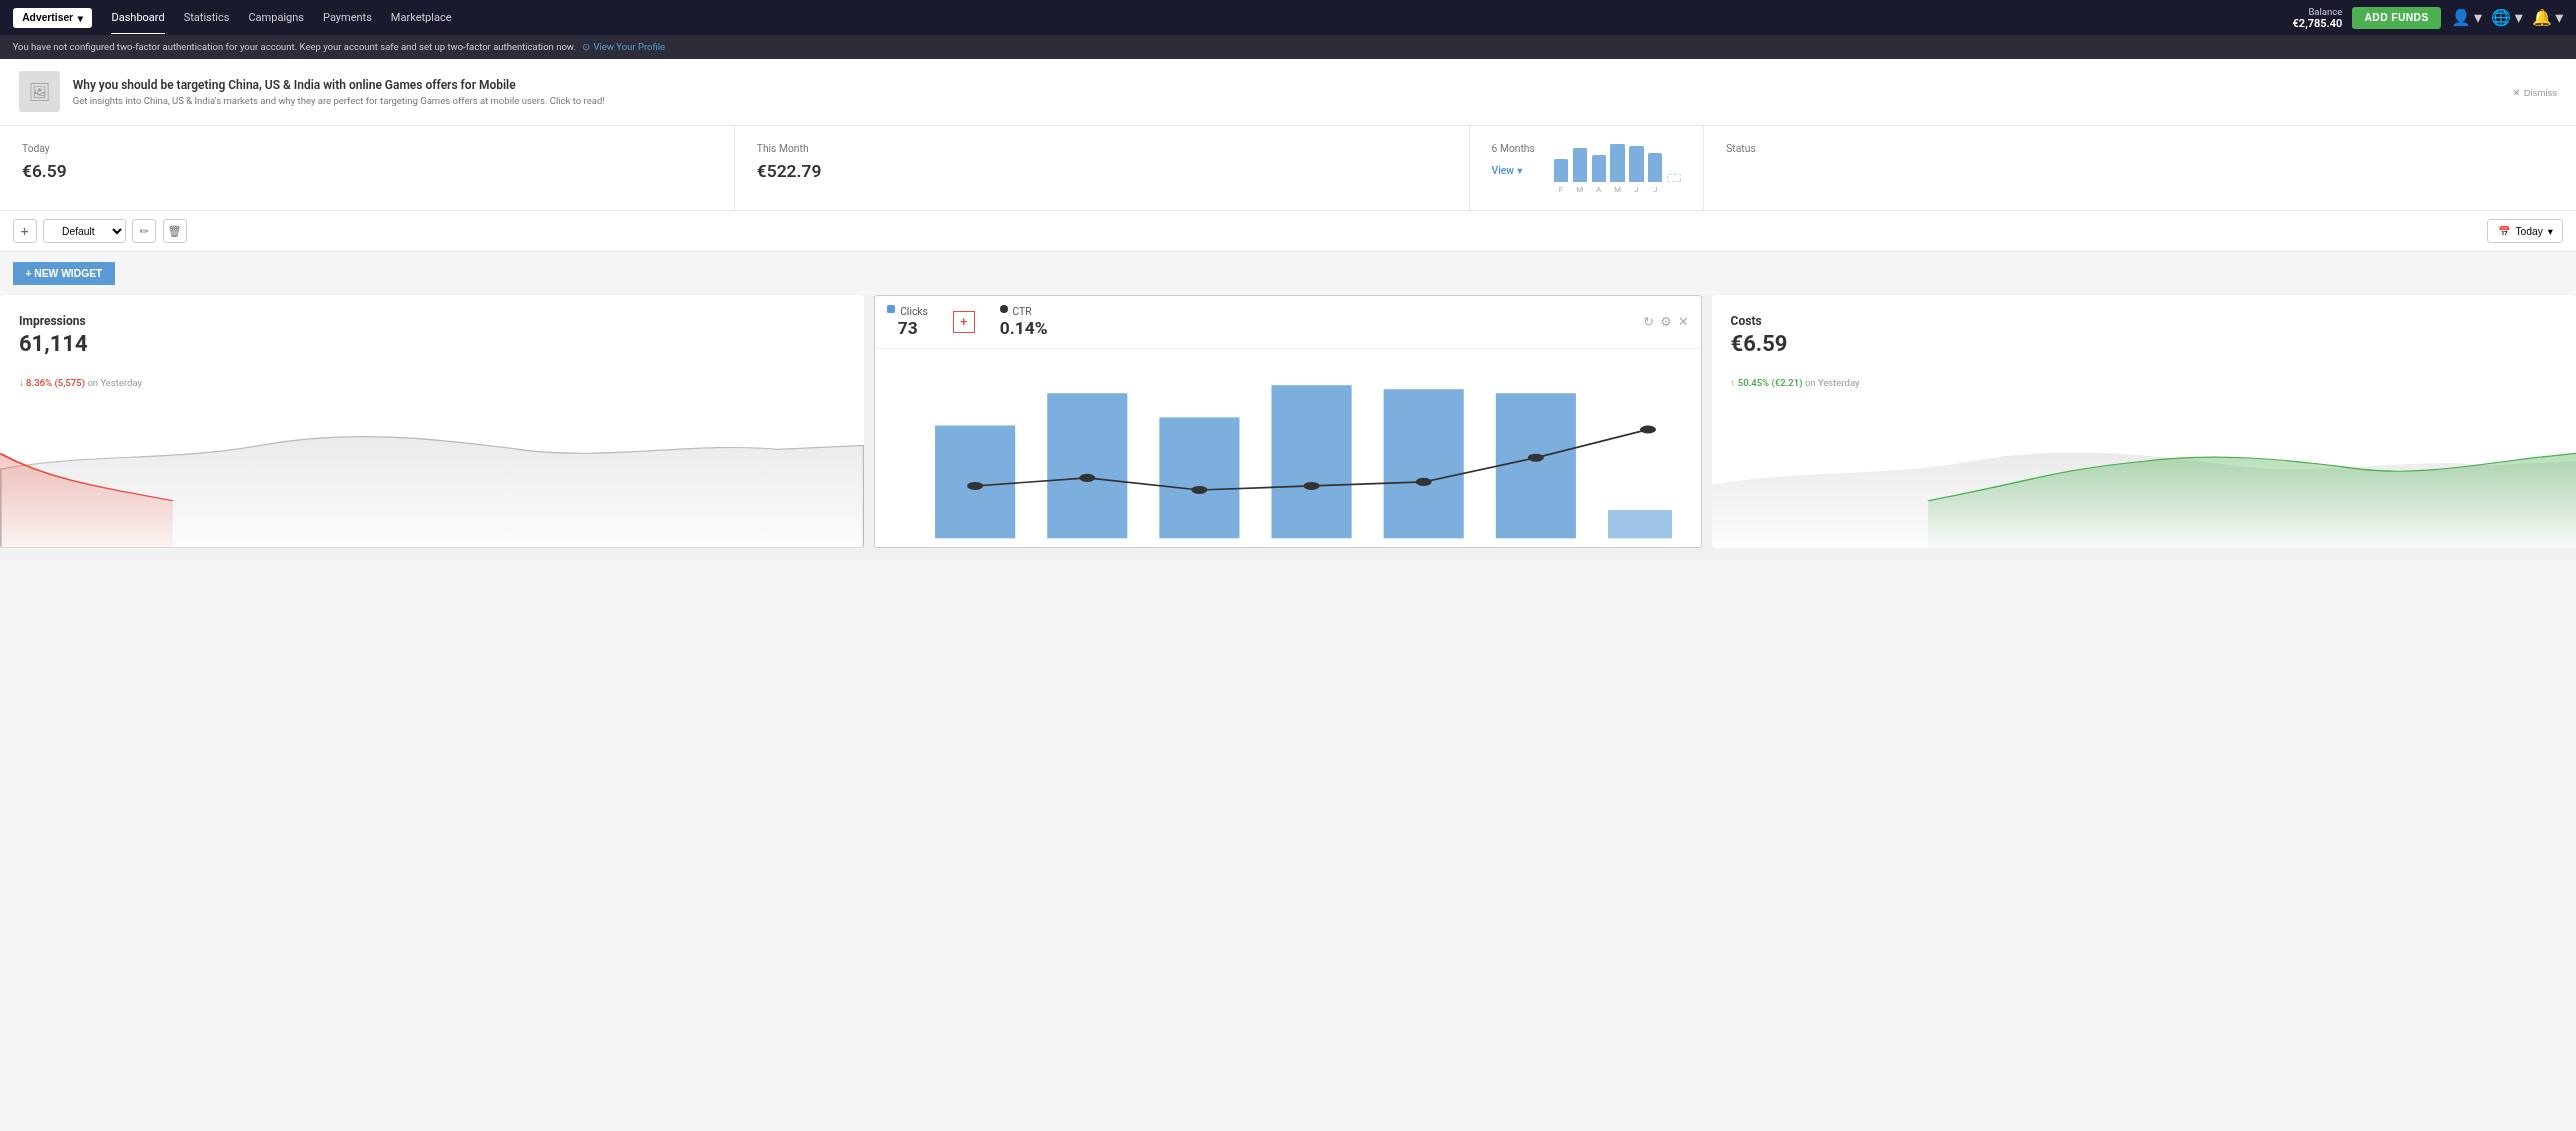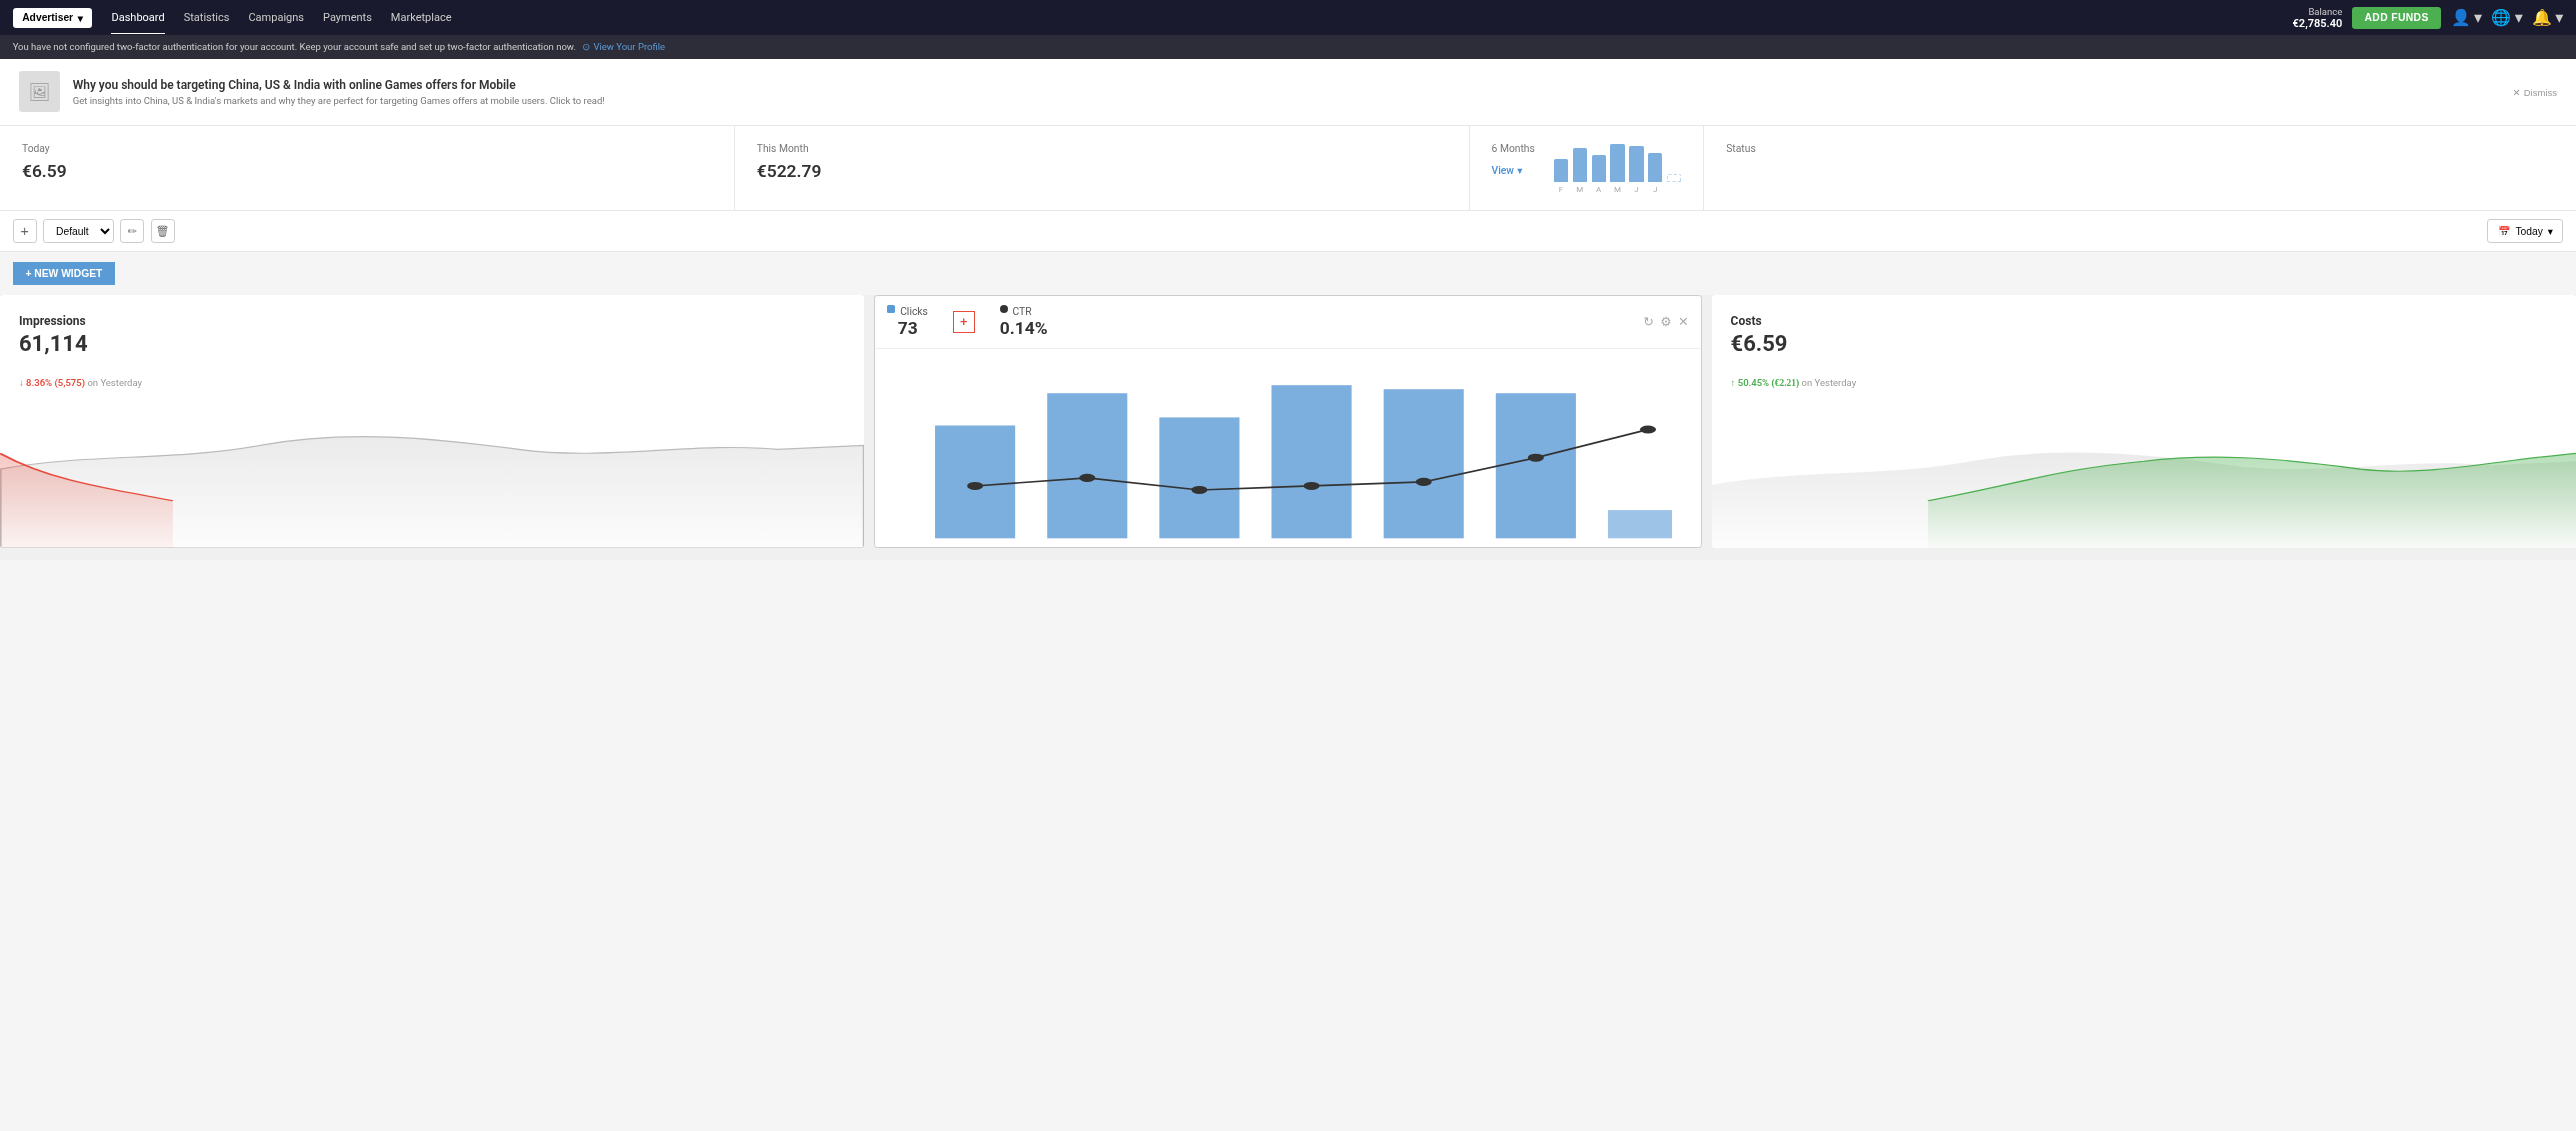--- a/index.html
+++ b/index.html
@@ -206,21 +206,21 @@
       cursor: pointer;
       font-size: 14.2px;
       display: flex;
       align-items: center;
       justify-content: center;
       color: #666;
     }
     .dropdown-select {
       border: 0.8px solid #ccc;
       border-radius: 3.2px;
-      padding: 4px 8px;
+      padding: 4px 14px;
       font-size: 10.3px;
       background: #fff;
       cursor: pointer;
       height: 24px;
     }
     .icon-btn {
       background: none;
       border: 0.8px solid #ccc;
       border-radius: 3.2px;
       width: 24px;
@@ -586,21 +586,21 @@
       </svg>
     </div>
   </div>
 
   <div class="widget-card" style="margin-right:0;">
     <div class="widget-upper">
       <div class="widget-title">Costs</div>
       <div class="widget-value">€6.59</div>
       <div class="widget-change up">
         <span class="pct" style="color:#4CAF50;">↑ 50.45%</span>
-        <span class="val" style="color:#4CAF50;font-family:Liberation Serif, serif;">(€2.21)</span>
+        <span class="val" style="color:#4CAF50;">(€2.21)</span>
         <span class="on-yesterday">on Yesterday</span>
       </div>
     </div>
 
     <div class="costs-chart">
       <svg width="100%" height="100%" viewBox="0 0 400 180" preserveAspectRatio="none">
         <defs>
           <linearGradient id="cost-grad" x1="0" y1="0" x2="0" y2="1">
             <stop offset="0%" stop-color="#4CAF50" stop-opacity="0.4"></stop>
             <stop offset="100%" stop-color="#4CAF50" stop-opacity="0.02"></stop>

